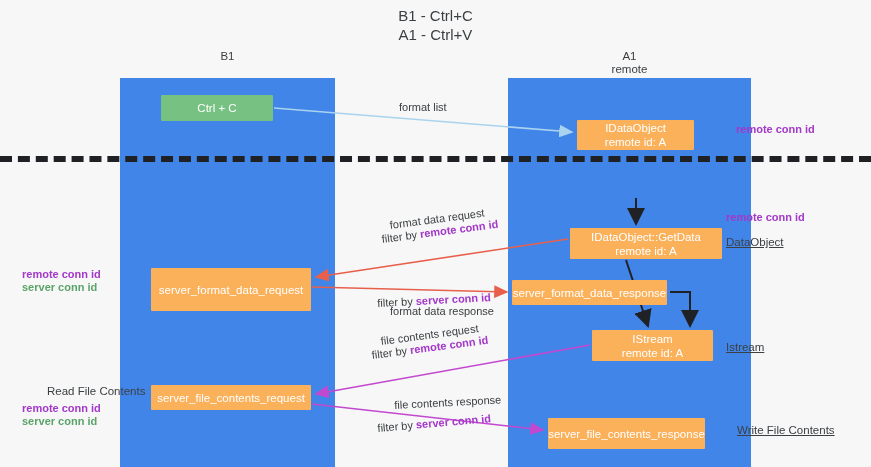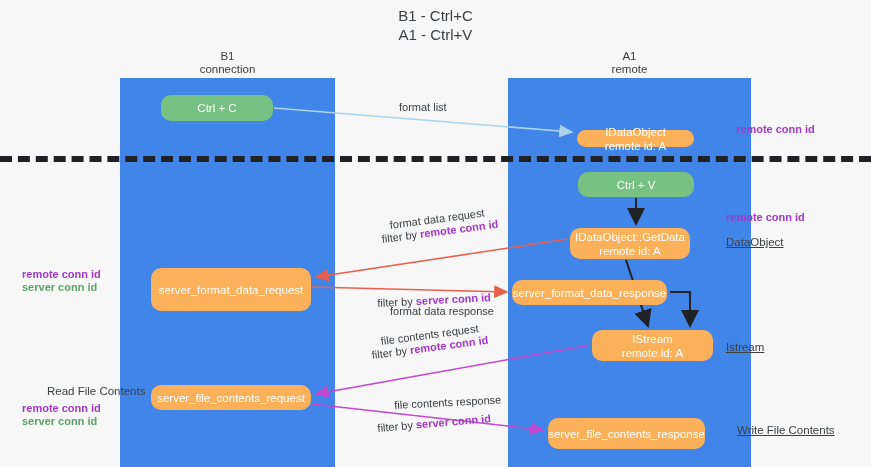--- a/index.html
+++ b/index.html
@@ -27,30 +27,30 @@
   
   .lane{background:#4285e8;}
   #lane-b1{left:120px;top:78px;width:215px;height:389px;}
   #lane-a1{left:508px;top:78px;width:243px;height:389px;}
 
   
   .box{
     box-sizing:border-box;
     display:flex;flex-direction:column;align-items:center;justify-content:center;
     color:#ffffff;font-size:11.5px;line-height:14px;text-align:center;
-    border-radius:10px;
+    border-radius:1px;
   }
   .box .l2{font-size:11.5px;}
   .green{background:#77c283;}
   .orange{background:#fbb05a;}
 
   #box-ctrlc{left:161px;top:95px;width:112px;height:26px;}
-  #box-idataobject{left:577px;top:130px;width:117px;height:17px;text-align:right;}
+  #box-idataobject{left:577px;top:120px;width:117px;height:30px;text-align:right;}
   #box-ctrlv{left:578px;top:172px;width:116px;height:25px;}
-  #box-getdata{left:570px;top:228px;width:120px;height:31px;}
+  #box-getdata{left:570px;top:228px;width:152px;height:31px;}
   #box-sfdreq{left:151px;top:268px;width:160px;height:43px;}
   #box-sfdres{left:512px;top:280px;width:155px;height:25px;}
   #box-istream{left:592px;top:330px;width:121px;height:31px;}
   #box-sfcreq{left:151px;top:385px;width:160px;height:25px;}
   #box-sfcres{left:548px;top:418px;width:157px;height:31px;}
 
   
   #divider{
     left:0px;top:156px;width:871px;height:0px;
     border-top:6px dashed #202124;
@@ -96,21 +96,20 @@
 
 <div class="stage">
 
   <div class="abs title">
     <div>B1 - Ctrl+C</div>
     <div>A1 - Ctrl+V</div>
   </div>
 
   <div class="abs colhead" style="left:120px;top:50px;width:215px;">
     <div>B1</div>
-    <div>connection</div>
   </div>
   <div class="abs colhead" style="left:508px;top:50px;width:243px;">
     <div>A1</div>
     <div>remote</div>
   </div>
 
   <div class="abs lane" id="lane-b1"></div>
   <div class="abs lane" id="lane-a1"></div>
 
   <svg class="arrows" viewBox="0 0 871 467">
@@ -150,23 +149,20 @@
 
   <div class="abs box green" id="box-ctrlc">
     <span>Ctrl + C</span>
   </div>
 
   <div class="abs box orange" id="box-idataobject">
     <span>IDataObject</span>
     <span class="l2">remote id: A</span>
   </div>
 
-  <div class="abs box green" id="box-ctrlv">
-    <span>Ctrl + V</span>
-  </div>
 
   <div class="abs box orange" id="box-getdata">
     <span>IDataObject::GetData</span>
     <span class="l2">remote id: A</span>
   </div>
 
   <div class="abs box orange" id="box-sfdreq">
     <span>server_format_data_request</span>
   </div>
 

